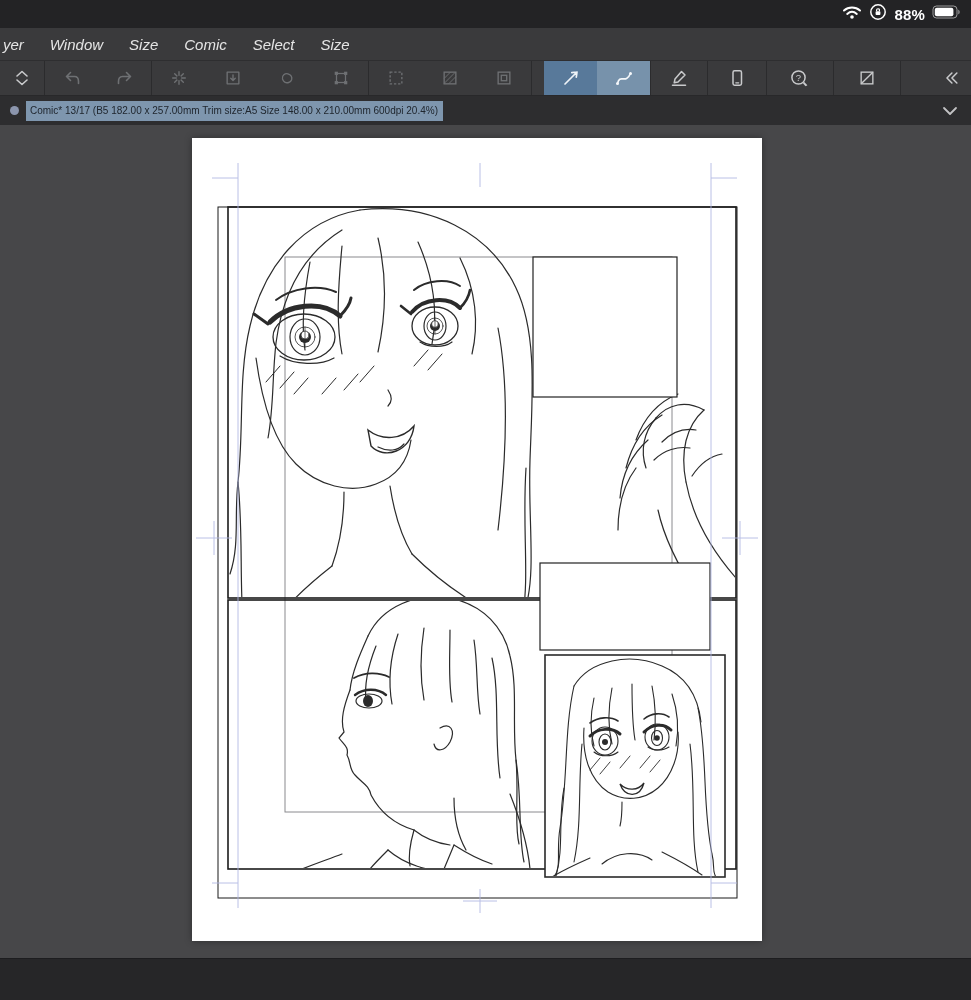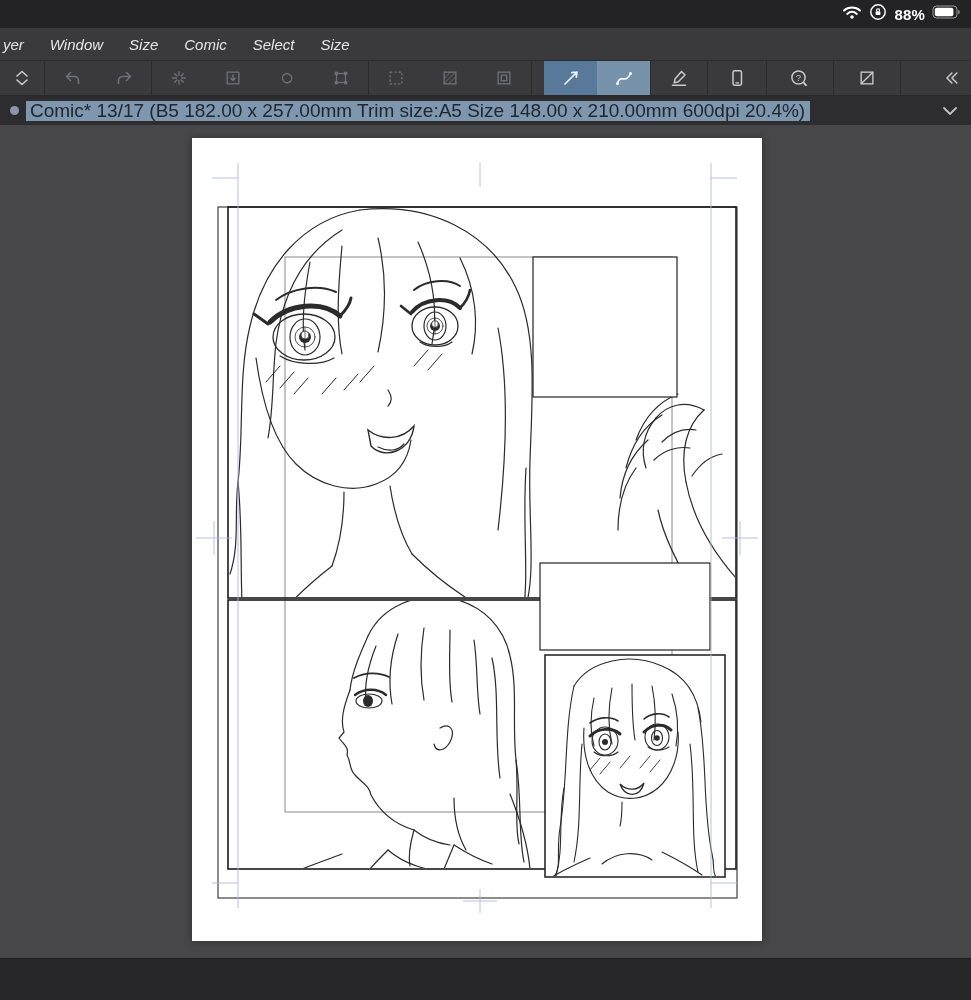--- a/index.html
+++ b/index.html
@@ -50,21 +50,21 @@
 
   
   .tab-bar {
     position: absolute; top: 95px; left: 0; right: 0; height: 30px;
     background: #2d2d2f; border-top: 1px solid #28282a;
     display: flex; align-items: center; padding: 0 12px 0 10px;
   }
   .tab-dot { width: 9px; height: 9px; border-radius: 50%; background: #8b95ad; margin-right: 7px; flex: 0 0 9px; }
   .tab-label {
     background: #7e96ae; color: #20272f;
-    font-size: 19px; line-height: 17px; padding: 1px 5px 2px 4px;
+    font-size: 10px; line-height: 17px; padding: 1px 5px 2px 4px;
     white-space: nowrap; overflow: hidden; text-overflow: ellipsis;
   }
   .tab-caret { margin-left: auto; color: #c2c2c4; display: flex; align-items: center; }
 
   
   .canvas-area {
     position: absolute; top: 125px; left: 0; right: 0; bottom: 42px;
     background: #474749; overflow: hidden;
   }
   .page {

